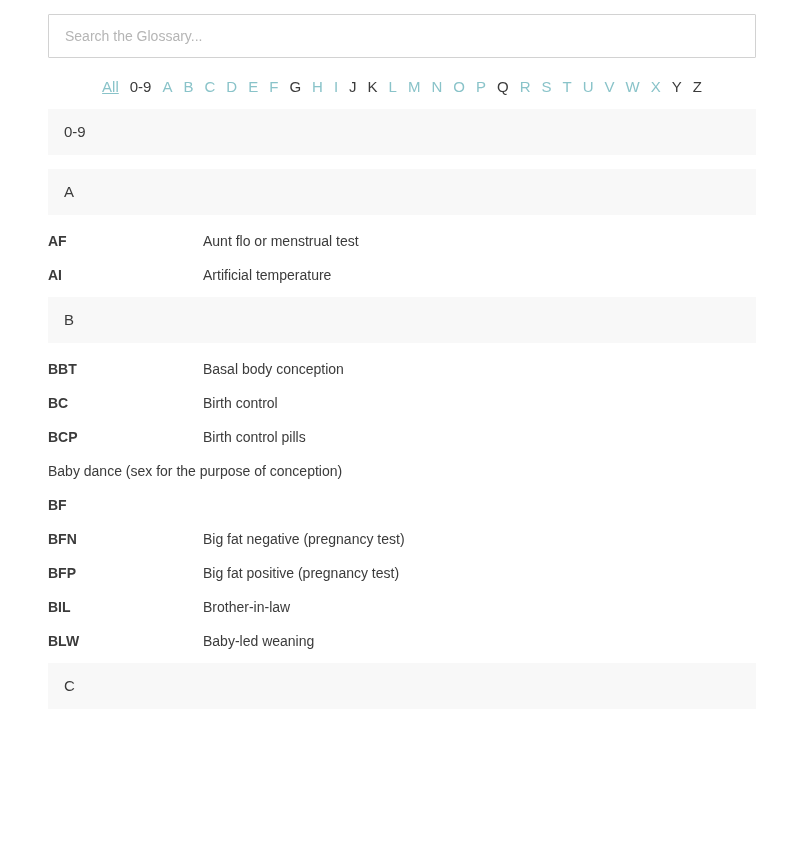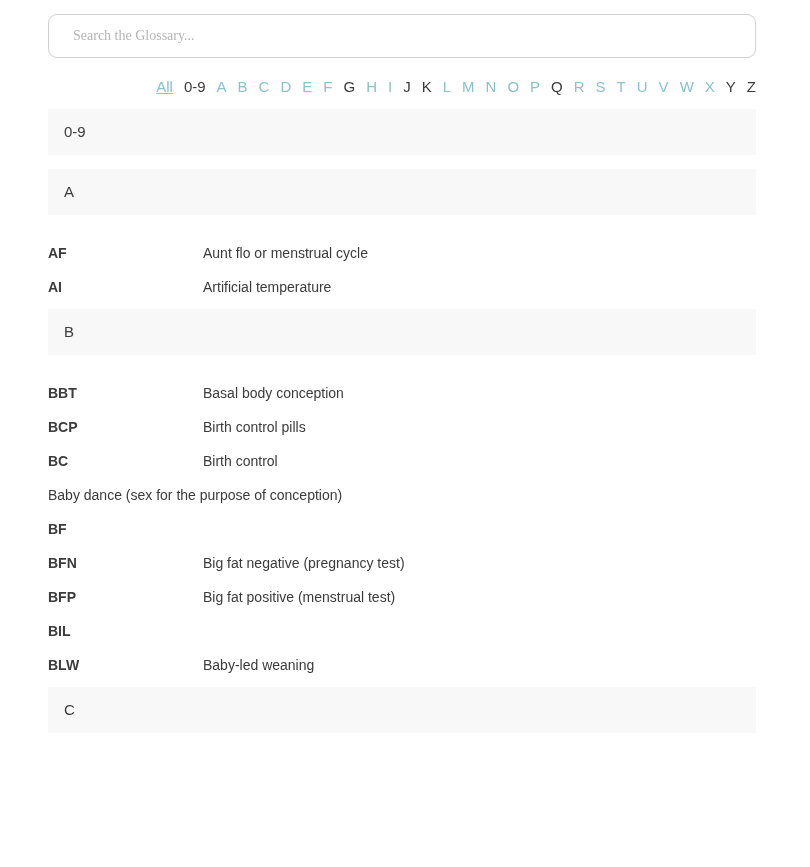--- a/index.html
+++ b/index.html
@@ -15,44 +15,44 @@
     width:810px;height:867px;overflow:hidden;
     background:#ffffff;
     font-family:"Liberation Sans",sans-serif;
     color:var(--text);
   }
   .page{
     padding:14px 54px 0 48px;
   }
   .search-input{
     display:block;width:100%;height:44px;
-    border:1px solid var(--border);border-radius:9px;
-    padding:0 24px;font-size:14px;
-    font-family:Liberation Serif, serif;
+    border:1px solid var(--border);border-radius:1px;
+    padding:0 16px;font-size:14px;
+    font-family:Liberation Sans, sans-serif;
     color:var(--text);outline:none;
   }
   .search-input::placeholder{color:var(--placeholder);}
   .alpha-nav{
     margin-top:19px;
-    display:flex;justify-content:flex-end;align-items:center;
+    display:flex;justify-content:center;align-items:center;
     gap:11px;
     font-size:15px;line-height:20px;
   }
   .alpha-item{text-decoration:none;cursor:pointer;}
   .alpha-item.link{color:var(--teal);}
   .alpha-item.active{color:var(--teal);text-decoration:underline;}
   .alpha-item.disabled{color:var(--text);cursor:default;}
   .glossary-section{margin-top:12px;}
   .section-header{
     height:46px;background:var(--section-bg);
     display:flex;align-items:center;
     padding:0 16px;
     font-size:15px;line-height:20px;color:var(--text);
   }
-  .entries{margin-top:28px;}
+  .entries{margin-top:16px;}
   .entries:empty{margin:0 0 14px 0;height:0;}
   .entry-row{
     display:flex;align-items:flex-start;
     font-size:14px;line-height:20px;
     margin-bottom:14px;
   }
   .entry-row:last-child{margin-bottom:0;}
   .abbr{width:155px;flex:0 0 155px;font-weight:700;}
   .definition{flex:1;}
 </style>
@@ -101,61 +101,62 @@
     </header>
     <div class="entries"></div>
   </section>
       <section class="glossary-section">
     <header class="section-header">
       <span class="section-letter">A</span>
     </header>
     <div class="entries">
           <div class="entry-row">
     <span class="abbr">AF</span>
-    <span class="definition">Aunt flo or menstrual cycle</span>
+    <span class="definition">Aunt flo or menstrual test</span>
   </div>
           <div class="entry-row">
     <span class="abbr">AI</span>
     <span class="definition">Artificial temperature</span>
   </div>
         </div>
   </section>
       <section class="glossary-section">
     <header class="section-header">
       <span class="section-letter">B</span>
     </header>
     <div class="entries">
           <div class="entry-row">
     <span class="abbr">BBT</span>
     <span class="definition">Basal body conception</span>
   </div>
           <div class="entry-row">
+    <span class="abbr">BC</span>
+    <span class="definition">Birth control</span>
+  </div>
+          <div class="entry-row">
     <span class="abbr">BCP</span>
     <span class="definition">Birth control pills</span>
-  </div>
-          <div class="entry-row">
-    <span class="abbr">BC</span>
-    <span class="definition">Birth control</span>
   </div>
           <div class="entry-row">
     <span class="definition">Baby dance (sex for the purpose of conception)</span>
   </div>
           <div class="entry-row">
     <span class="abbr">BF</span>
   </div>
           <div class="entry-row">
     <span class="abbr">BFN</span>
     <span class="definition">Big fat negative (pregnancy test)</span>
   </div>
           <div class="entry-row">
     <span class="abbr">BFP</span>
-    <span class="definition">Big fat positive (menstrual test)</span>
+    <span class="definition">Big fat positive (pregnancy test)</span>
   </div>
           <div class="entry-row">
     <span class="abbr">BIL</span>
+    <span class="definition">Brother-in-law</span>
   </div>
           <div class="entry-row">
     <span class="abbr">BLW</span>
     <span class="definition">Baby-led weaning</span>
   </div>
         </div>
   </section>
       <section class="glossary-section">
     <header class="section-header">
       <span class="section-letter">C</span>

